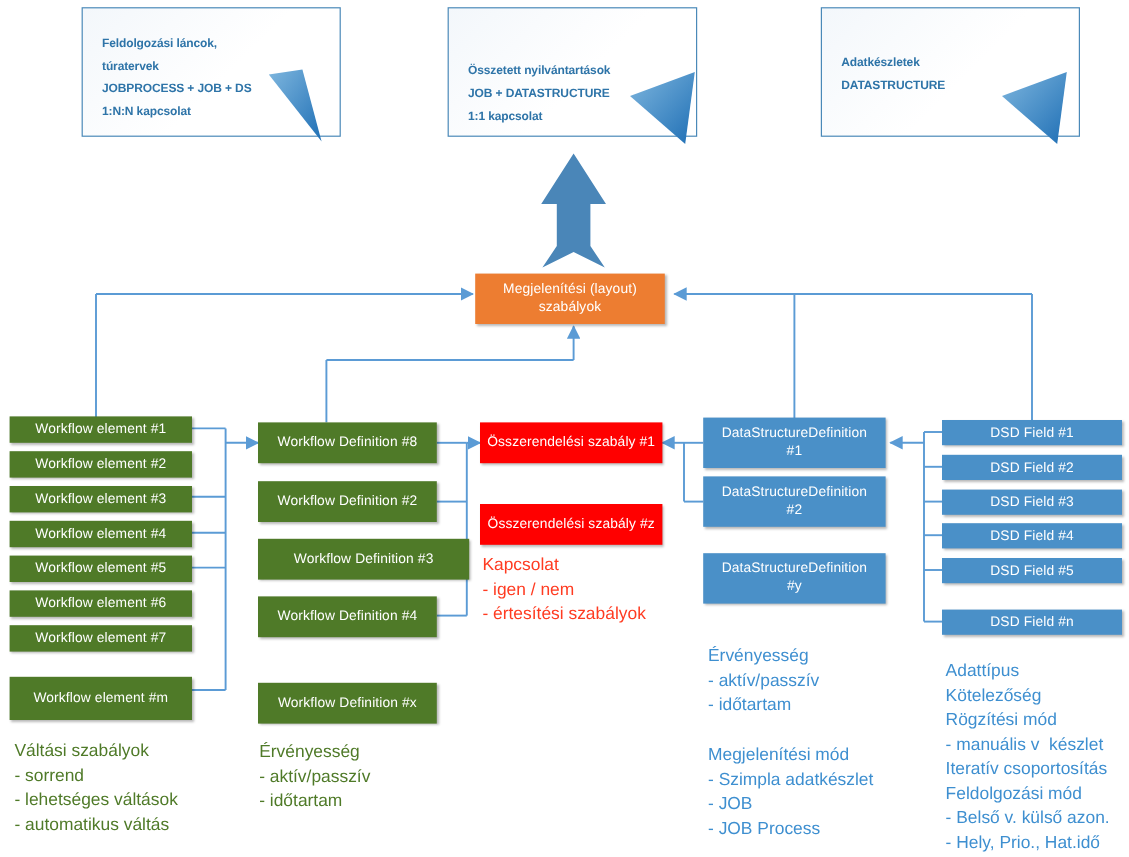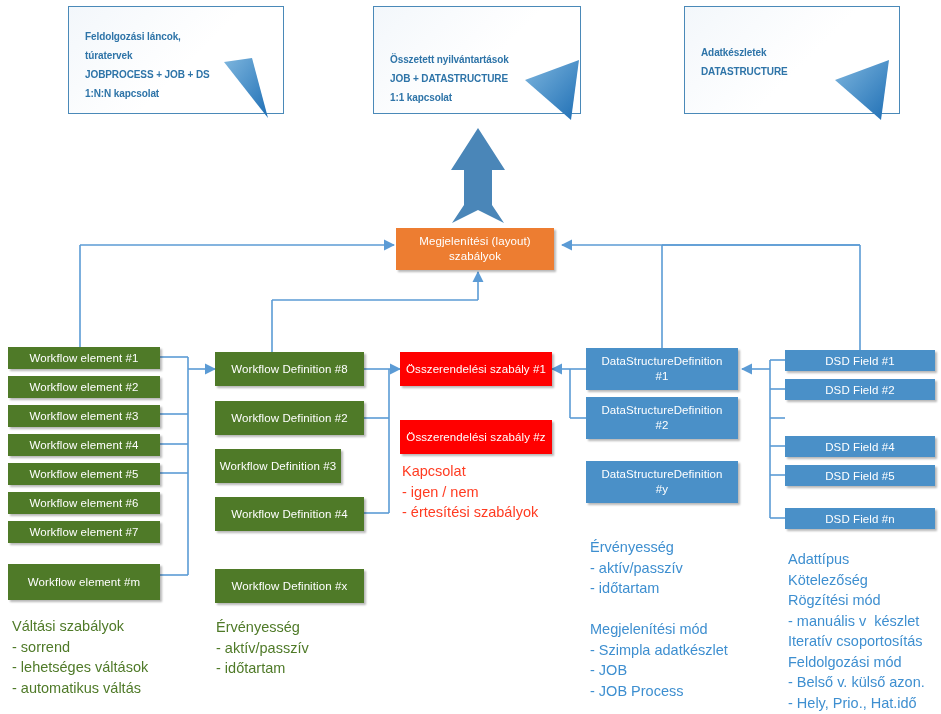--- a/index.html
+++ b/index.html
@@ -190,21 +190,21 @@
   <div class="box green" style="left:8px;top:564px;width:152px;height:36px;">
       <span>Workflow element #m</span>
     </div>
 
   <div class="box green" style="left:215px;top:352px;width:149px;height:34px;">
       <span>Workflow Definition #8</span>
     </div>
   <div class="box green" style="left:215px;top:401px;width:149px;height:34px;">
       <span>Workflow Definition #2</span>
     </div>
-  <div class="box green" style="left:215px;top:449px;width:126px;height:34px;">
+  <div class="box green" style="left:215px;top:449px;width:176px;height:34px;">
       <span>Workflow Definition #3</span>
     </div>
   <div class="box green" style="left:215px;top:497px;width:149px;height:34px;">
       <span>Workflow Definition #4</span>
     </div>
   <div class="box green" style="left:215px;top:569px;width:149px;height:34px;">
       <span>Workflow Definition #x</span>
     </div>
 
   <div class="box red" style="left:400px;top:352px;width:152px;height:34px;">
@@ -235,20 +235,23 @@
       <span>DataStructureDefinition</span><br>
       <span>#y</span>
     </div>
   </div>
 
   <div class="box blue" style="left:785px;top:350px;width:150px;height:21px;">
       <span>DSD Field #1</span>
     </div>
   <div class="box blue" style="left:785px;top:379px;width:150px;height:21px;">
       <span>DSD Field #2</span>
+    </div>
+  <div class="box blue" style="left:785px;top:408px;width:150px;height:21px;">
+      <span>DSD Field #3</span>
     </div>
   <div class="box blue" style="left:785px;top:436px;width:150px;height:21px;">
       <span>DSD Field #4</span>
     </div>
   <div class="box blue" style="left:785px;top:465px;width:150px;height:21px;">
       <span>DSD Field #5</span>
     </div>
   <div class="box blue" style="left:785px;top:508px;width:150px;height:21px;">
       <span>DSD Field #n</span>
     </div>

